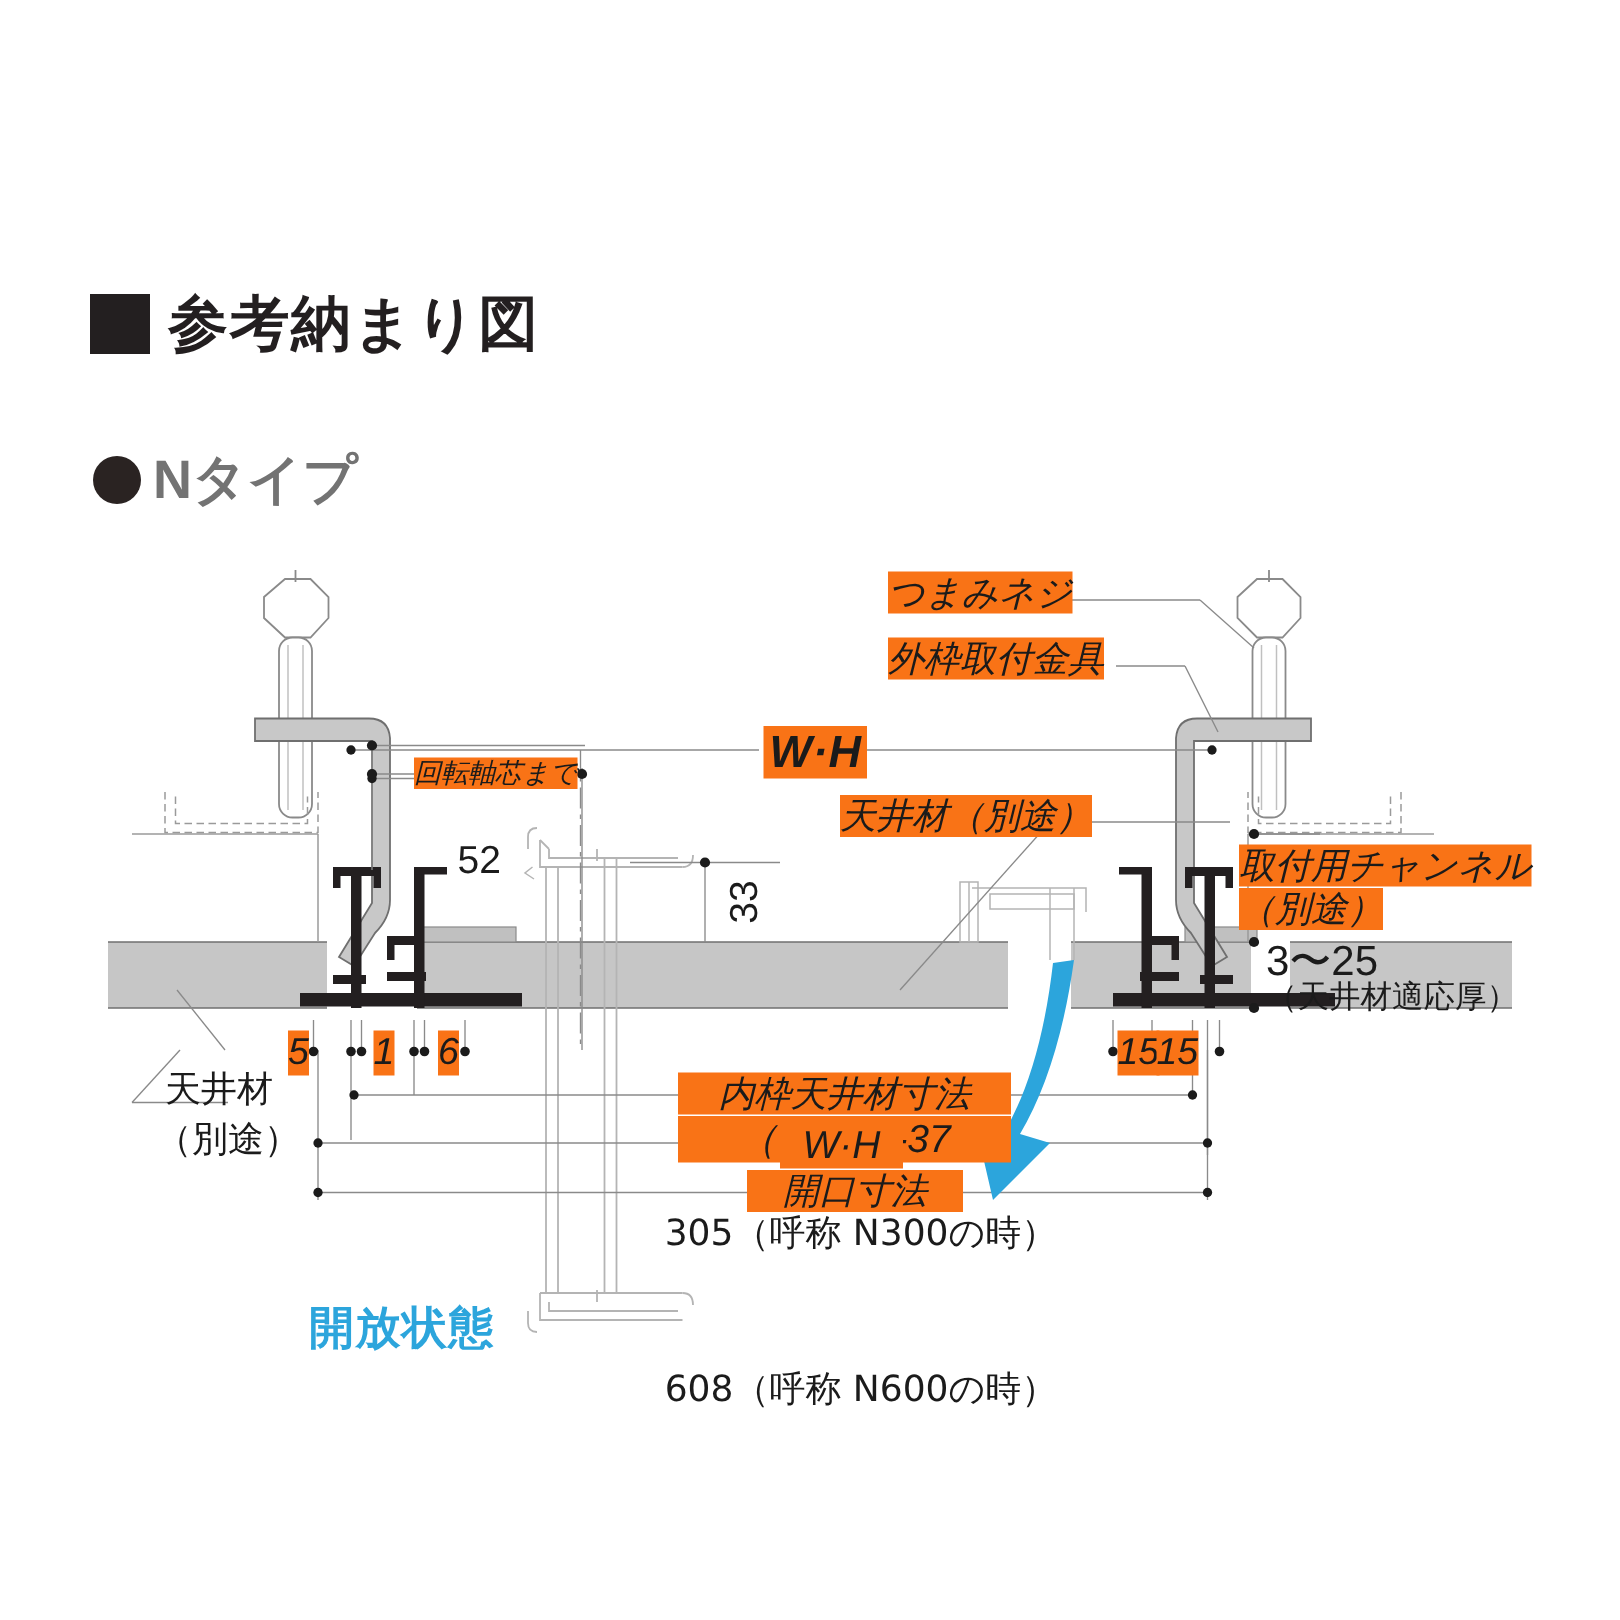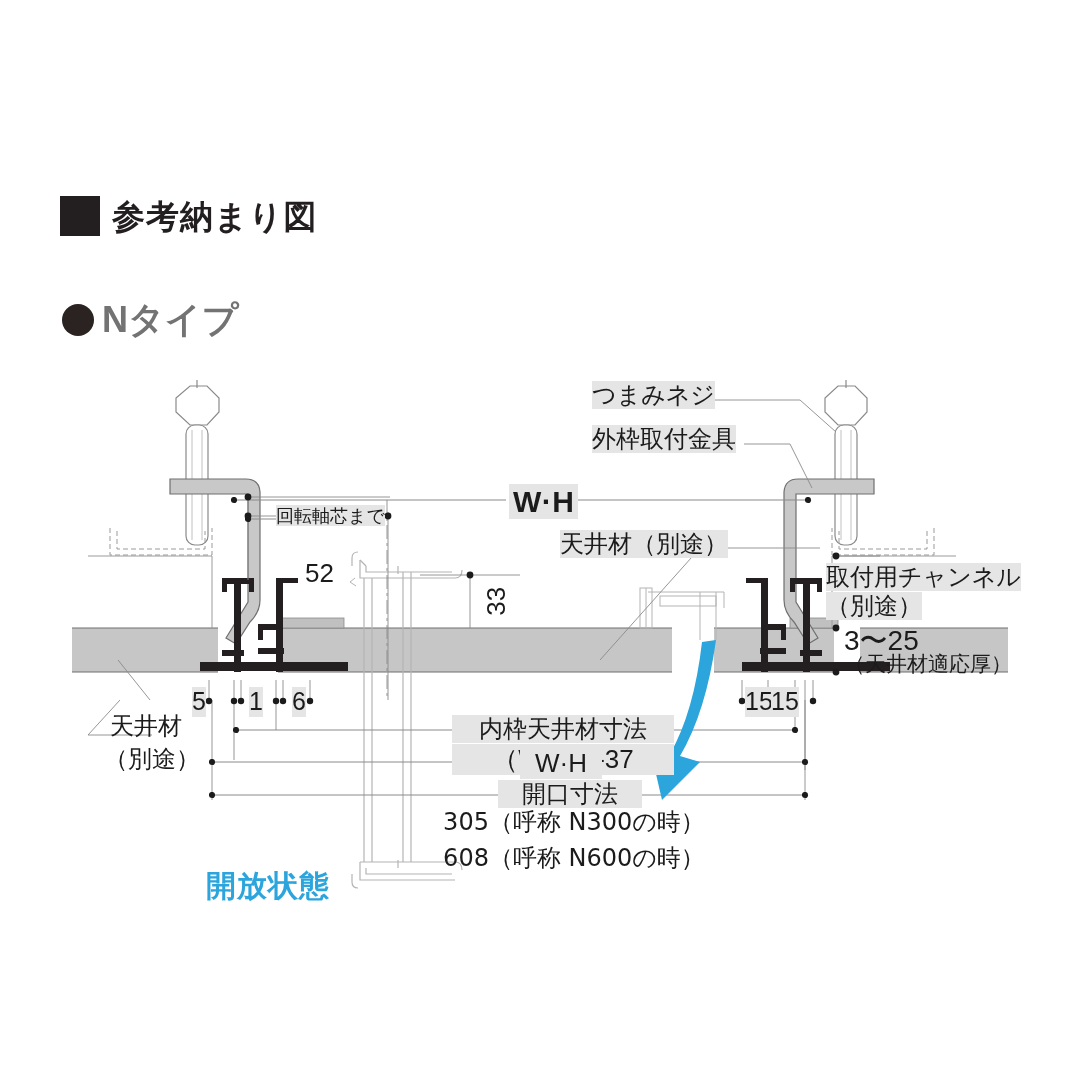--- a/index.html
+++ b/index.html
@@ -19,21 +19,21 @@
   
   #heading-main {
     position: absolute;
     left: 60px; top: 196px;
     display: flex; align-items: center; gap: 12px;
   }
   #heading-main .sq {
     width: 40px; height: 40px; background: #231f20;
   }
   #heading-main .txt {
-    font-size: 33px; font-weight: bold; color: #231f20;
+    font-size: 40px; font-weight: bold; color: #231f20;
     letter-spacing: 1px; line-height: 1;
   }
   #heading-sub {
     position: absolute;
     left: 62px; top: 302px;
     display: flex; align-items: center; gap: 8px;
   }
   #heading-sub .circ {
     width: 32px; height: 32px; border-radius: 50%; background: #2a2322;
   }
@@ -70,21 +70,21 @@
     transform: rotate(-90deg);
     transform-origin: center center;
   }
   .blue-label {
     color: #2ca5dc;
     font-weight: bold;
     font-size: 30px;
     font-family: "DejaVu Sans", "Liberation Sans", sans-serif;
     letter-spacing: 1px;
   }
-  .white-bg { background: #e5e5e5; }
+  .white-bg { background: #f97316; font-style: italic; }
 </style>
 </head>
 <body>
 
 <div id="page">
 
   <div id="heading-main">
     <span class="sq"></span>
     <span class="txt jp">参考納まり図</span>
   </div>
@@ -350,17 +350,17 @@
   <div class="ann jp s23" style="left:104px; top:745px;">（別途）</div>
 
   <div class="ann jp s23 white-bg center" style="left:452px; top:715px; width:222px; padding:0 4px;">内枠天井材寸法</div>
   <div class="ann wh-mid white-bg center" style="left:452px; top:744px; width:222px;">（W·H）-37</div>
 
   <div class="ann wh-mid white-bg center" style="left:520px; top:748px; width:82px;">W·H</div>
 
   <div class="ann jp s23 white-bg center" style="left:498px; top:780px; width:144px; padding:0 4px;">開口寸法</div>
 
   <div class="ann jp s23 center" style="left:440px; top:808px; width:268px;">305（呼称 N300の時）</div>
-  <div class="ann jp s23 center" style="left:440px; top:844px; width:268px;">608（呼称 N600の時）</div>
+  <div class="ann jp s23 center" style="left:440px; top:912px; width:268px;">608（呼称 N600の時）</div>
 
   <div class="ann blue-label" style="left:206px; top:868px;">開放状態</div>
 
 </div>
 
 </body></html>

